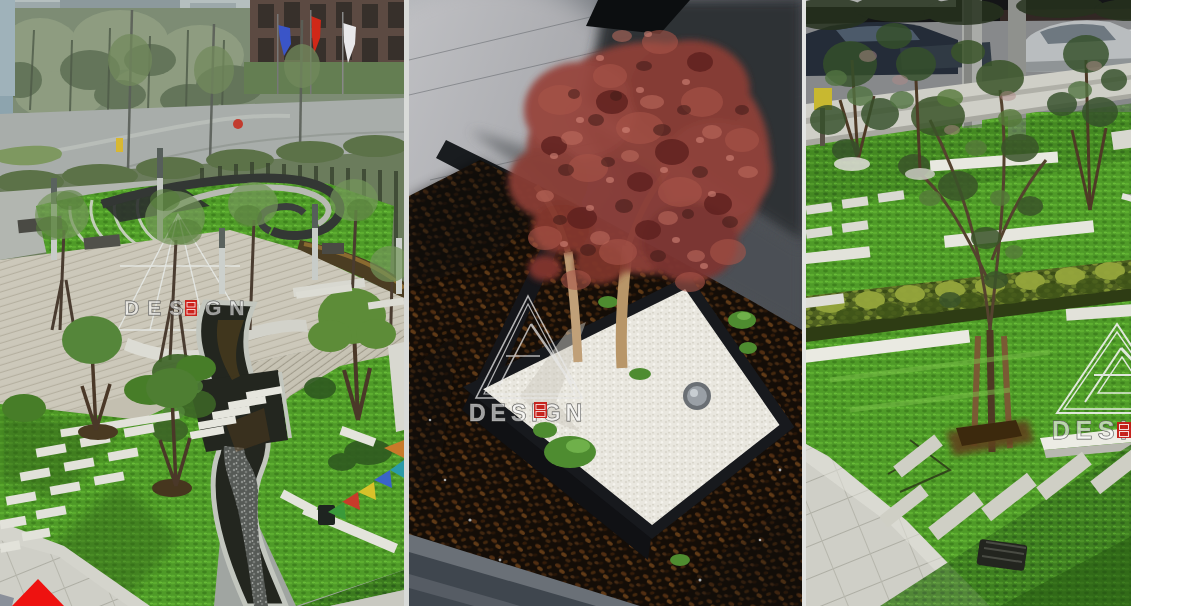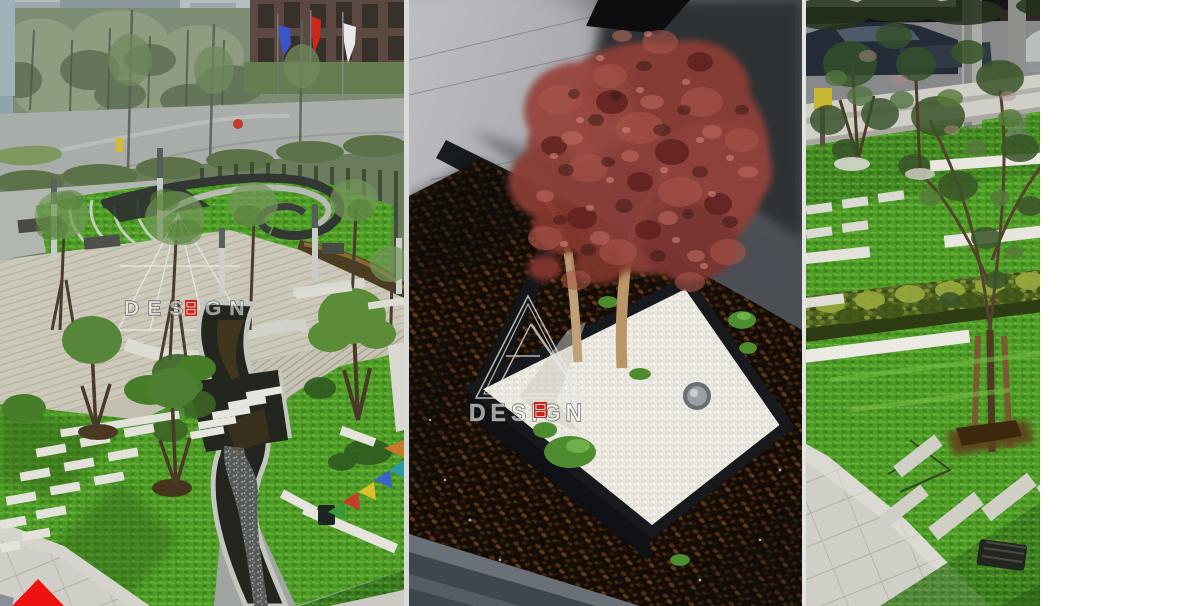--- a/index.html
+++ b/index.html
@@ -1,16 +1,16 @@
 <!DOCTYPE html>
 <html><head>
 <meta charset="utf-8">
 <style>
   html,body{margin:0;padding:0;background:#fff;}
-  #stage{position:relative;width:1040px;height:606px;overflow:hidden;background:#be185d;
+  #stage{position:relative;width:1131px;height:606px;overflow:hidden;background:#be185d;
          font-family:"Liberation Sans",sans-serif;}
   svg{display:block;}
 </style>
 </head>
 <body>
 <div id="stage">
 <svg width="1200" height="606" viewBox="0 0 1200 606" xmlns="http://www.w3.org/2000/svg">
 <defs>
   <clipPath id="cp1">
           <rect x="0" y="0" width="404" height="606"></rect>

